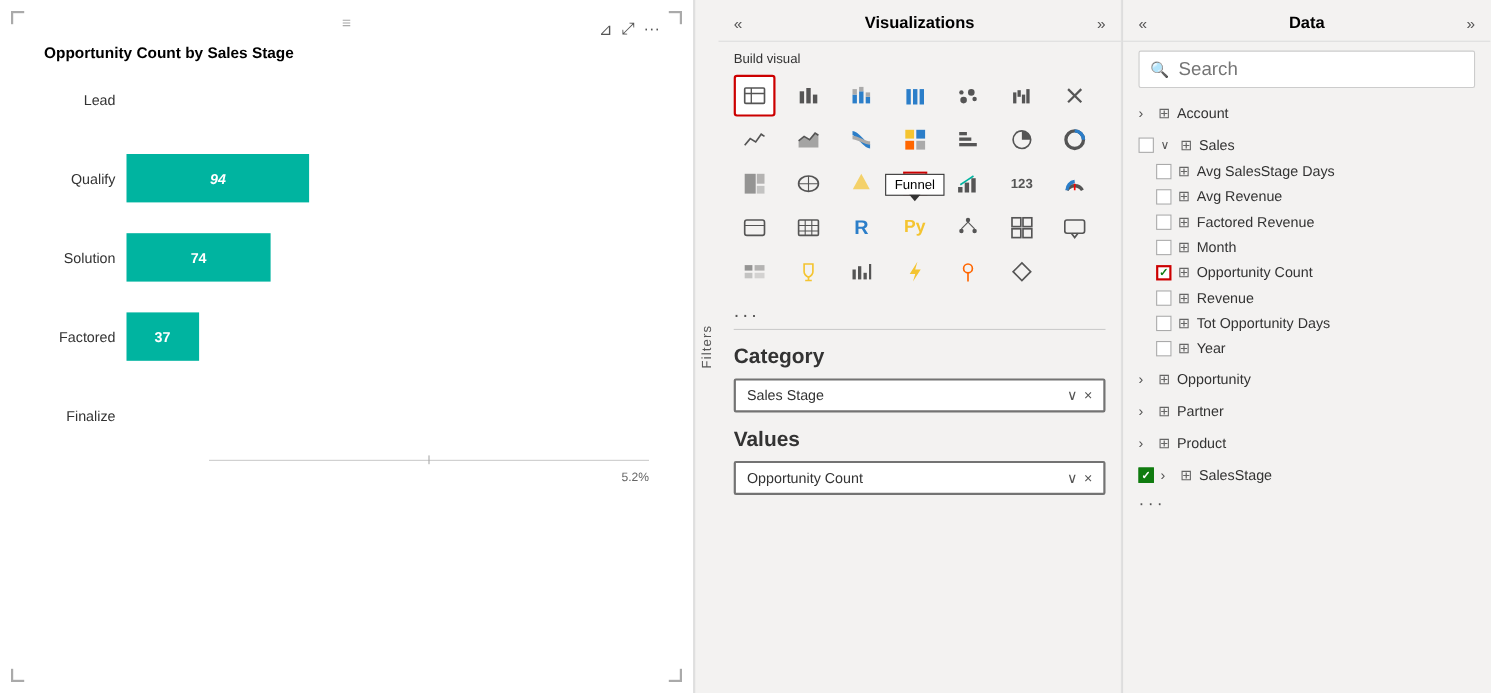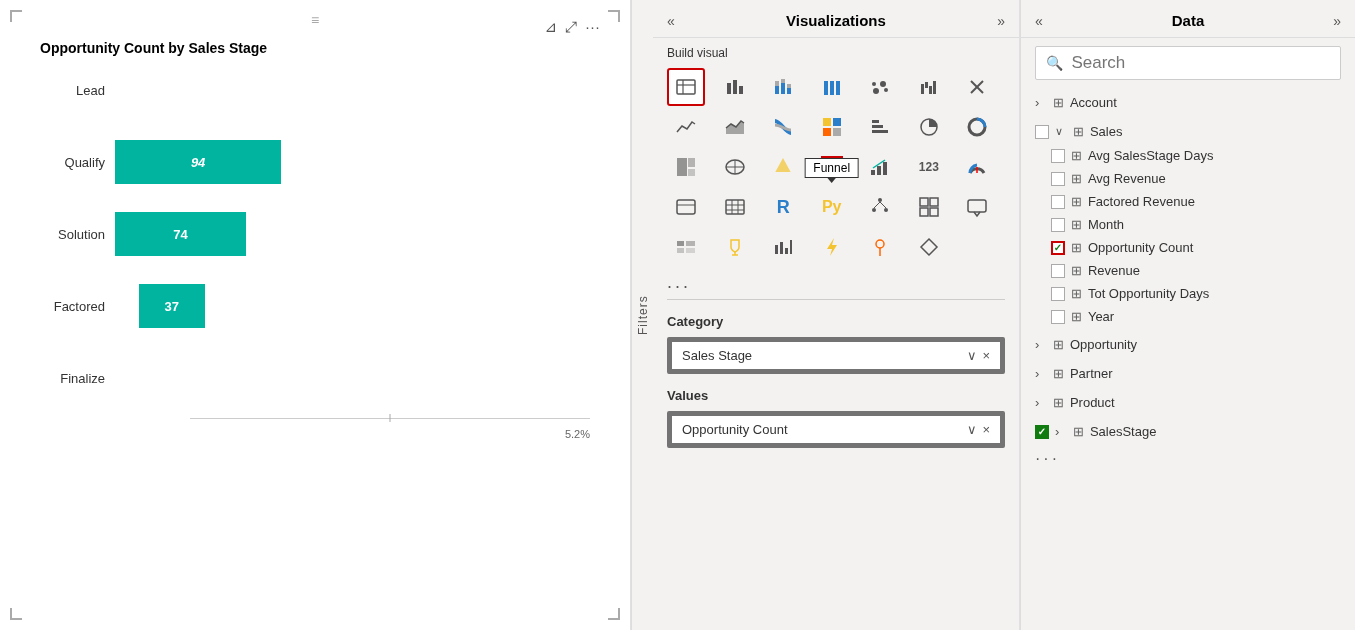--- a/index.html
+++ b/index.html
@@ -260,29 +260,29 @@
     }
 
     .viz-more {
       padding: 2px 14px;
       font-size: 18px;
       color: #555;
       letter-spacing: 3px;
     }
 
     .viz-section-label {
-      font-size: 13px;
+      font-size: 19px;
       font-weight: 600;
       color: #333;
       padding: 10px 14px 4px 14px;
     }
 
     .viz-dropdown {
       margin: 4px 14px;
-      border: 5px solid #737373;
+      border: 2px solid #737373;
       background: #fff;
       border-radius: 2px;
       padding: 6px 10px;
       display: flex;
       justify-content: space-between;
       align-items: center;
       font-size: 13px;
       color: #333;
     }
     .viz-dropdown-icons {
@@ -448,21 +448,21 @@
     <div class="bar-label">Solution</div>
     <div class="bar-track">
       <div class="bar-fill" style="width:27.6%;">
         <span class="bar-value">74</span>
       </div>
     </div>
   </div>
         <div class="bar-row">
     <div class="bar-label">Factored</div>
     <div class="bar-track">
-      <div class="bar-fill" style="width:13.8%;margin-left:24px;">
+      <div class="bar-fill" style="width:13.8%;">
         <span class="bar-value">37</span>
       </div>
     </div>
   </div>
         <div class="bar-row">
     <div class="bar-label">Finalize</div>
   </div>
       </div>
 
     <div class="chart-axis-bottom">

